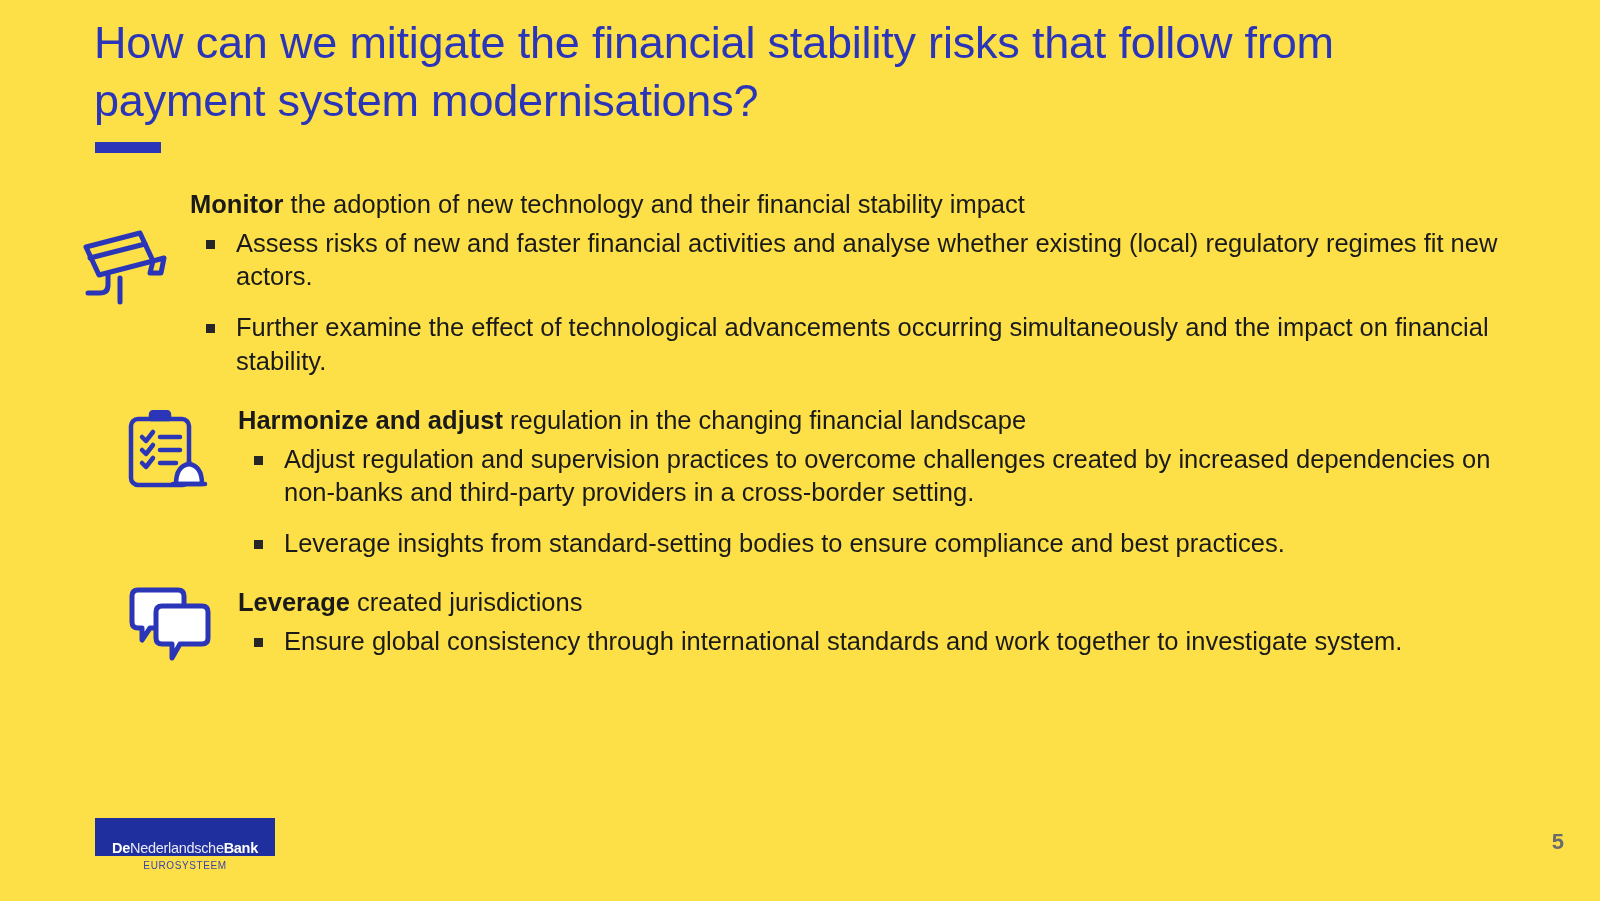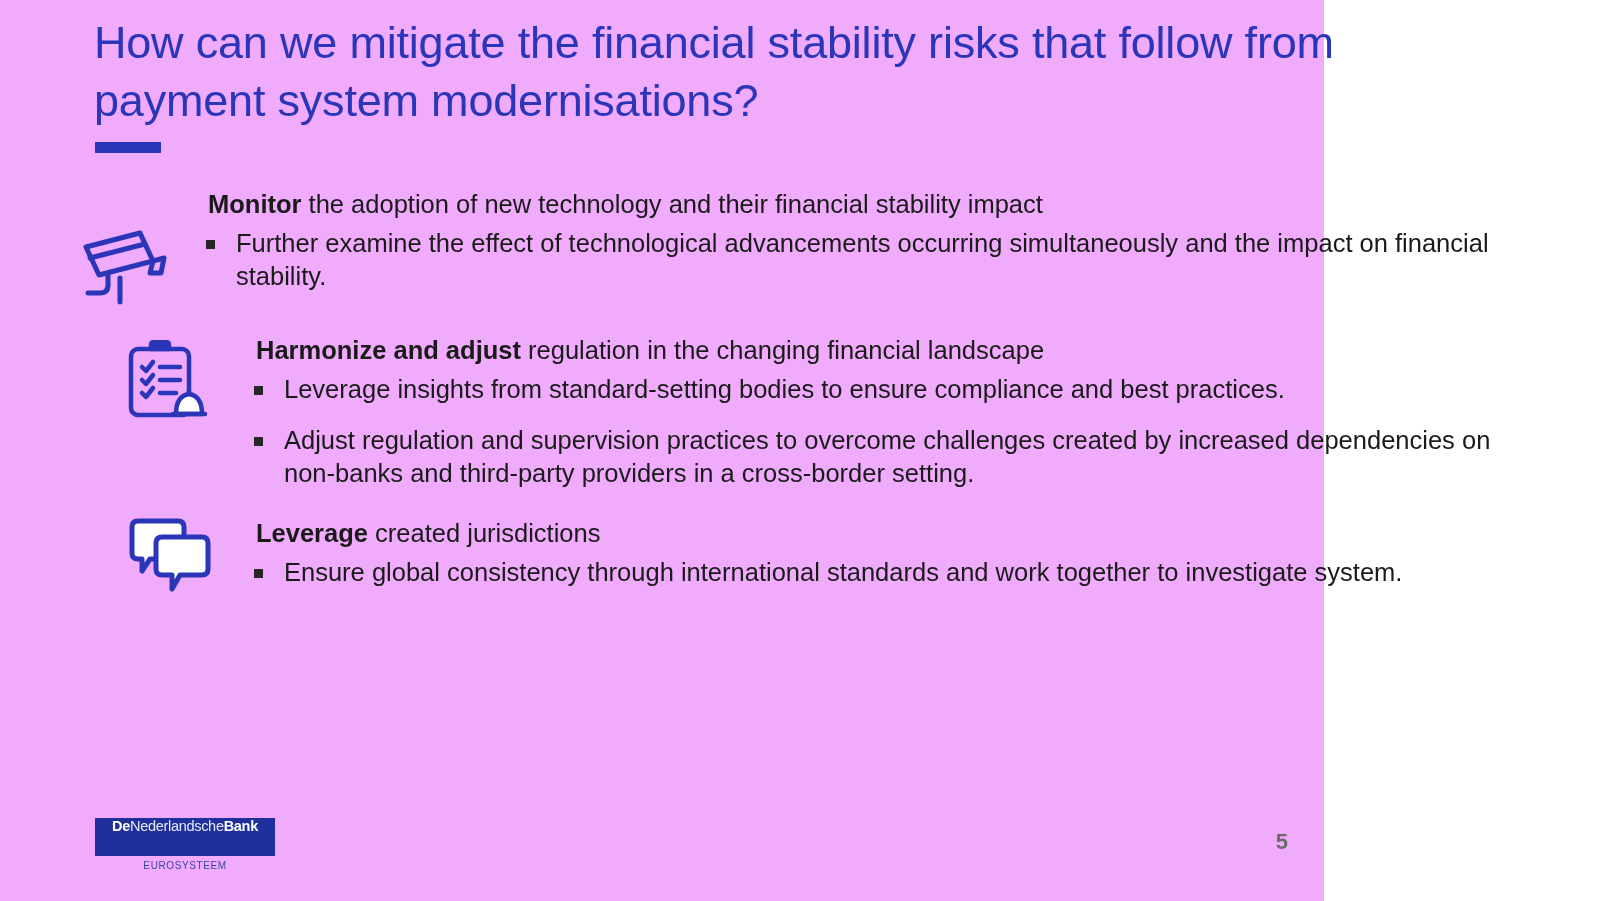--- a/index.html
+++ b/index.html
@@ -7,23 +7,23 @@
   html, body {
     width: 1600px;
     height: 901px;
     background: #ffffff;
     font-family: "Liberation Sans", sans-serif;
     overflow: hidden;
   }
 
   .slide {
     position: relative;
-    width: 1324px;
+    width: 1600px;
     height: 901px;
-    background: #f0abfc;
+    background: #fde047;
   }
 
   
   .title-block {
     position: absolute;
     left: 94px;
     top: 14px;
     width: 1420px;
   }
   .slide-title {
@@ -73,21 +73,20 @@
   .text-cell {
     flex: 1 1 auto;
     padding-right: 60px;
   }
 
   .section-heading {
     font-size: 25.5px;
     line-height: 1.3;
     color: #1a1a1a;
     margin-bottom: 5px;
-    margin-left: 18px;
   }
   .section-heading .lead { font-weight: bold; }
 
   ul.bullets {
     list-style: none;
     margin: 0;
     padding: 0;
   }
   ul.bullets li {
     position: relative;
@@ -114,21 +113,21 @@
     left: 95px;
     top: 818px;
     width: 180px;
     text-align: center;
   }
   .logo-box {
     width: 180px;
     height: 38px;
     background: #1F2F9E;
     display: flex;
-    align-items: flex-start;
+    align-items: flex-end;
     justify-content: center;
   }
   .logo-text {
     font-size: 14.5px;
     color: #e8eaf6;
     letter-spacing: -0.3px;
     white-space: nowrap;
   }
   .logo-text b { font-weight: bold; color: #ffffff; }
   .logo-sub {
@@ -169,20 +168,21 @@
             <path d="M30 44 L30 55 Q30 63 22 63 L10 63"></path>
             <path d="M42 48 L42 72"></path>
           </g>
         </svg>
       </div>
       <div class="text-cell">
         <div class="section-heading">
           <span class="lead">Monitor</span><span> the adoption of new technology and their financial stability impact</span>
         </div>
         <ul class="bullets">
+          <li><span class="sq"></span><span>Assess risks of new and faster financial activities and analyse whether existing (local) regulatory regimes fit new actors.</span></li>
           <li><span class="sq"></span><span>Further examine the effect of technological advancements occurring simultaneously and the impact on financial stability.</span></li>
         </ul>
       </div>
     </div>
 
     <div class="section">
       <div class="icon-cell icon-top-2">
         <svg class="icon-svg" width="86" height="82" viewBox="0 0 86 82">
           <g fill="none" stroke="#2B35B8" stroke-width="4.5" stroke-linejoin="round" stroke-linecap="round">
             <rect x="5" y="9" width="58" height="66" rx="7"></rect>
@@ -199,22 +199,22 @@
             <path d="M47 74 L79 74"></path>
             <path d="M63 51 L63 54"></path>
           </g>
         </svg>
       </div>
       <div class="text-cell">
         <div class="section-heading">
           <span class="lead">Harmonize and adjust</span><span> regulation in the changing financial landscape</span>
         </div>
         <ul class="bullets">
+          <li><span class="sq"></span><span>Adjust regulation and supervision practices to overcome challenges created by increased dependencies on non-banks and third-party providers in a cross-border setting.</span></li>
           <li><span class="sq"></span><span>Leverage insights from standard-setting bodies to ensure compliance and best practices.</span></li>
-          <li><span class="sq"></span><span>Adjust regulation and supervision practices to overcome challenges created by increased dependencies on non-banks and third-party providers in a cross-border setting.</span></li>
         </ul>
       </div>
     </div>
 
     <div class="section">
       <div class="icon-cell icon-top-3">
         <svg class="icon-svg" width="88" height="80" viewBox="0 0 88 80">
           <g fill="#ffffff" stroke="#2B35B8" stroke-width="5" stroke-linejoin="round" stroke-linecap="round">
             <path d="M6 10 Q6 4 12 4 L52 4 Q58 4 58 10 L58 36 Q58 42 52 42 L24 42 L16 54 L16 42 L12 42 Q6 42 6 36 Z"></path>
             <path d="M30 26 Q30 20 36 20 L76 20 Q82 20 82 26 L82 52 Q82 58 76 58 L54 58 L46 72 L46 58 L36 58 Q30 58 30 52 Z"></path>

